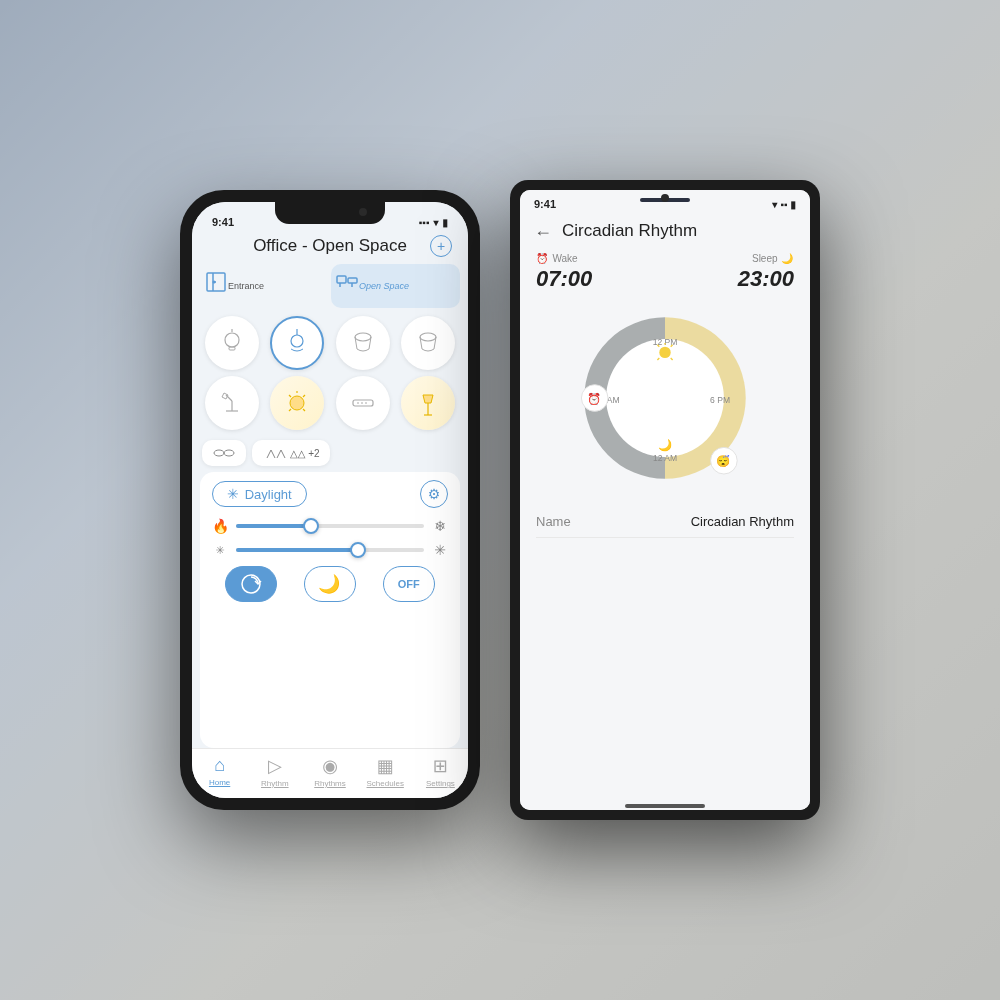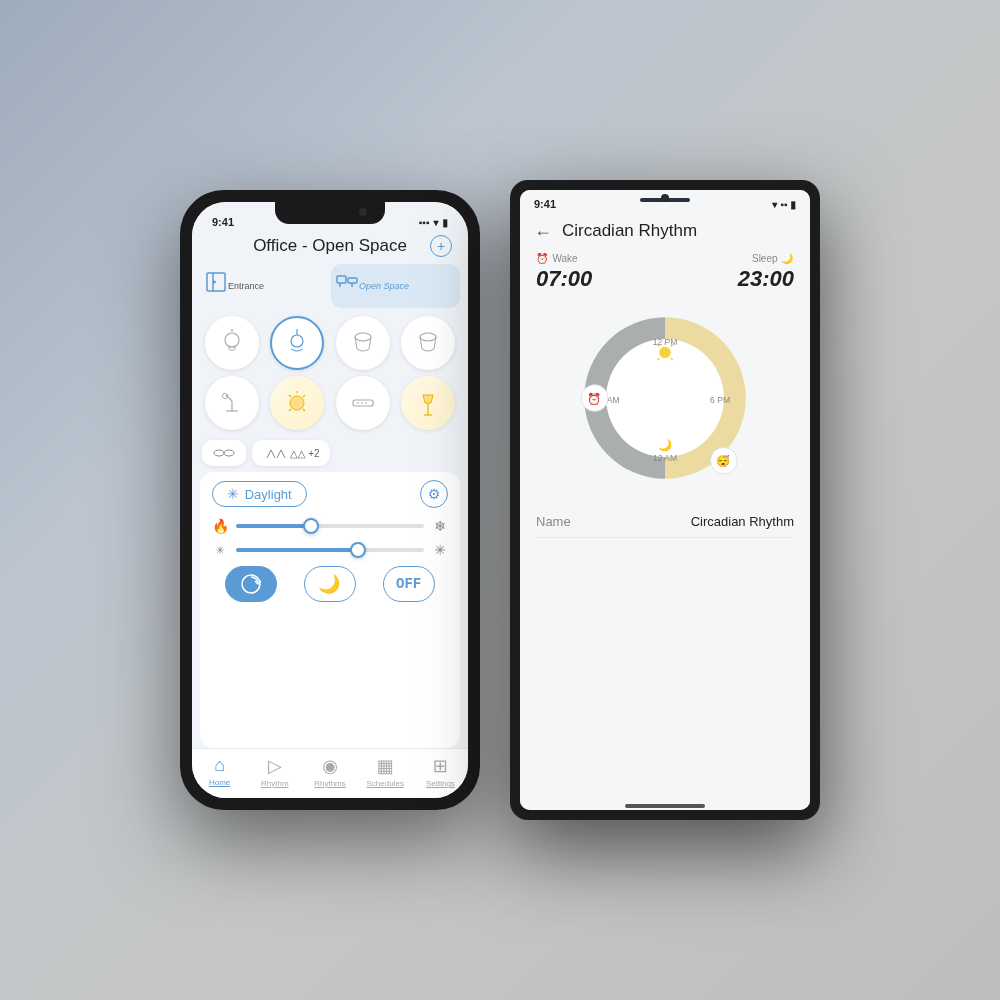--- a/index.html
+++ b/index.html
@@ -667,21 +667,21 @@
           <div class="mode-btn active">
             <svg width="22" height="22" viewBox="0 0 22 22" fill="none">
               <circle cx="11" cy="11" r="9" stroke="white" stroke-width="1.5" fill="none"></circle>
               <path d="M11 4 A7 7 0 0 1 18 11" stroke="white" stroke-width="1.5" fill="none"></path>
               <polyline points="15,8 18,11 21,8" stroke="white" stroke-width="1.5" fill="none"></polyline>
             </svg>
           </div>
           <div class="mode-btn">
             <span>🌙</span>
           </div>
-          <div class="mode-btn" style="font-size:14px;font-weight:700;font-family:Liberation Mono, monospace;">
+          <div class="mode-btn" style="font-size:11px;font-weight:700;">
             <span>OFF</span>
           </div>
         </div>
       </div>
 
       <div class="bottom-nav">
         <div class="nav-item active">
           <span class="nav-item-icon">⌂</span>
           <span class="nav-item-label">Home</span>
         </div>

